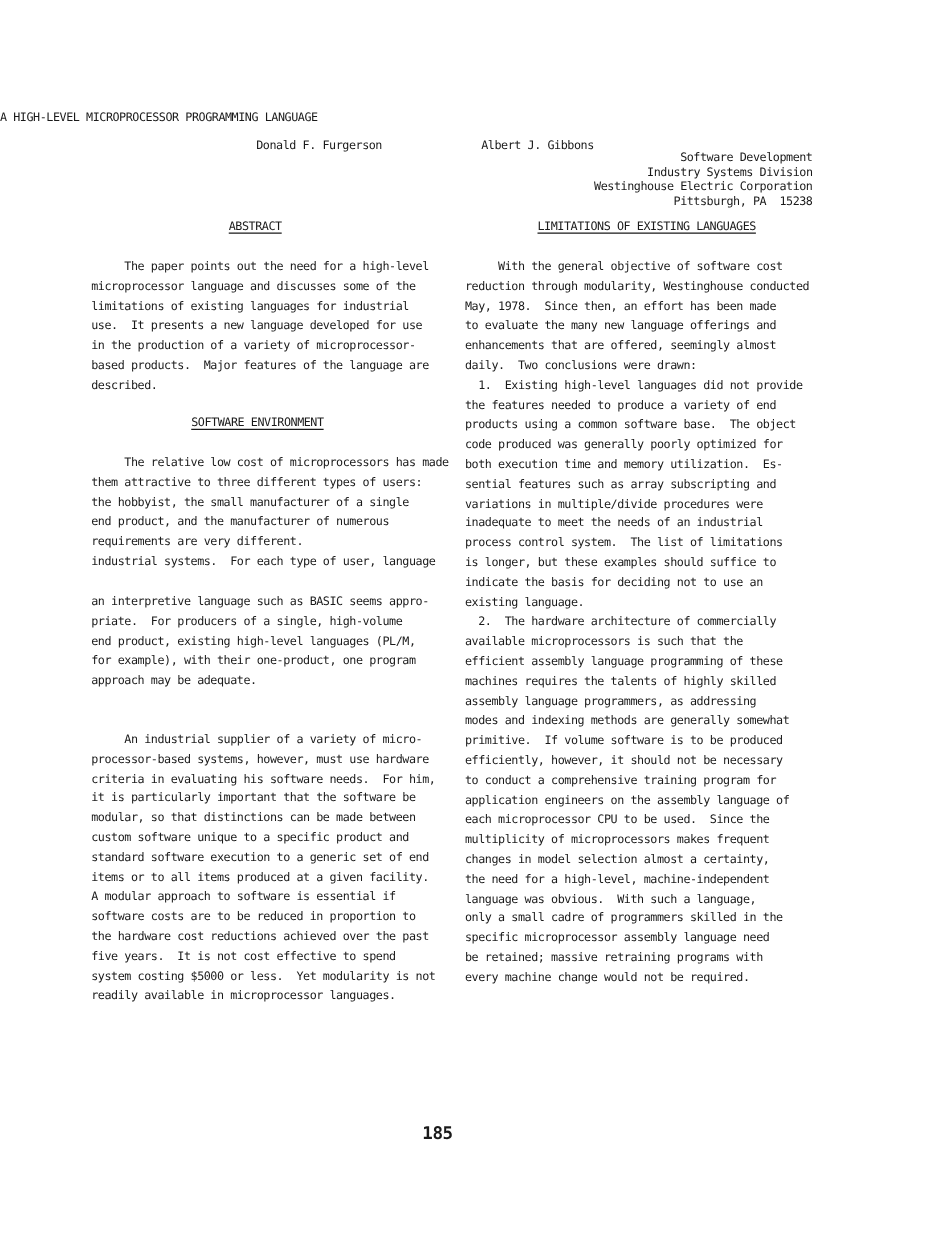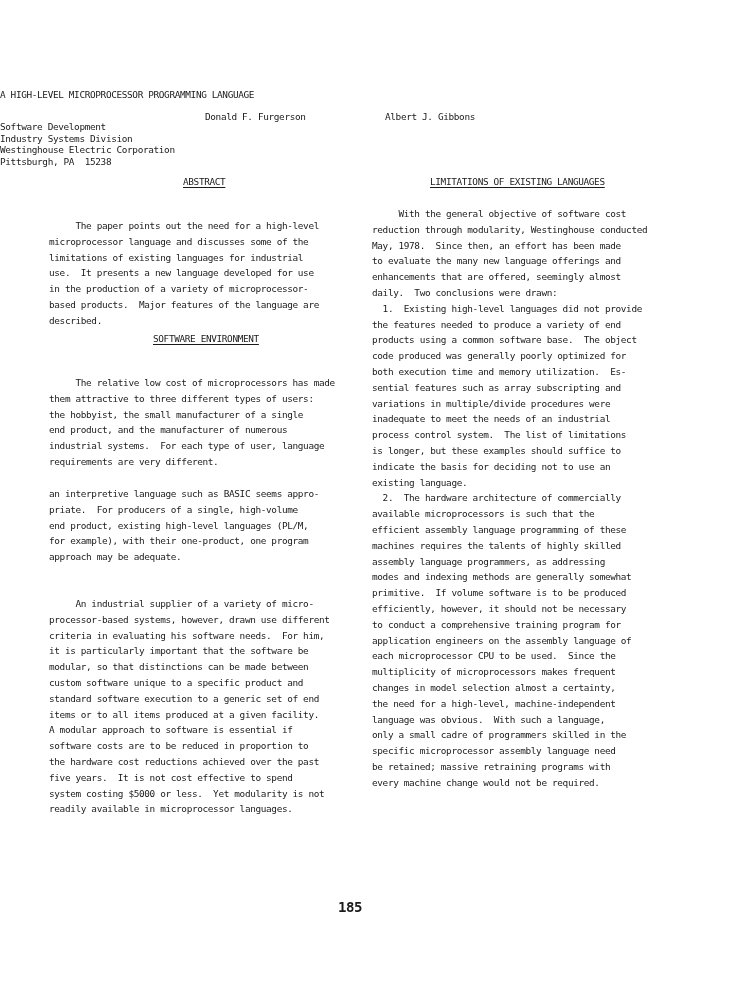--- a/index.html
+++ b/index.html
@@ -4,25 +4,25 @@
 <style>
   html, body { margin: 0; padding: 0; background: #ffffff; }
   body { width: 755px; height: 1000px; position: relative; overflow: hidden;
          font-family: "DejaVu Sans Mono", "Liberation Mono", monospace;
          color: #1a1a1a; font-size: 9.4px; letter-spacing: -0.35px; }
   .abs { position: absolute; white-space: pre; }
   .center { text-align: left; }
   .title { left: 0; width: 690px; top: 89px; }
   .authors-l { left: 205px; top: 111px; }
   .authors-r { left: 385px; top: 111px; }
-  .affil { left: 0; width: 650px; text-align: left; line-height: 11.8px; }
+  .affil { left: 0; width: 650px; text-align: right; line-height: 11.8px; }
   .heading { text-decoration: underline; text-underline-offset: 2px; }
   .col { position: absolute; line-height: 15.8px; }
   .col .line { display: block; height: 15.8px; white-space: pre; }
-  .col-left { left: 49px; width: 285px; margin-top: 12px; }
+  .col-left { left: 73px; width: 285px; }
   .col-right { left: 372px; width: 290px; }
   .page-num { left: 0; width: 700px; text-align: center; top: 899px; font-weight: bold; font-size: 14px; }
 </style>
 </head>
 <body>
 
 <div class="abs center title">A HIGH-LEVEL MICROPROCESSOR PROGRAMMING LANGUAGE</div>
 <div class="abs authors-l">Donald F. Furgerson</div>
 <div class="abs authors-r">Albert J. Gibbons</div>
 <div class="abs affil" style="top:121px">Software Development</div>
@@ -42,35 +42,35 @@
   <span class="line">in the production of a variety of microprocessor-</span>
   <span class="line">based products.  Major features of the language are</span>
   <span class="line">described.</span>
 </div>
 
 <div class="col col-left" style="top:363px">
   <span class="line">     The relative low cost of microprocessors has made</span>
   <span class="line">them attractive to three different types of users:</span>
   <span class="line">the hobbyist, the small manufacturer of a single</span>
   <span class="line">end product, and the manufacturer of numerous</span>
+  <span class="line">requirements are very different.</span>
   <span class="line">industrial systems.  For each type of user, language</span>
-  <span class="line">requirements are very different.</span>
 </div>
 
 <div class="col col-left" style="top:474px">
   <span class="line">an interpretive language such as BASIC seems appro-</span>
   <span class="line">priate.  For producers of a single, high-volume</span>
   <span class="line">end product, existing high-level languages (PL/M,</span>
   <span class="line">for example), with their one-product, one program</span>
   <span class="line">approach may be adequate.</span>
 </div>
 
 <div class="col col-left" style="top:584px">
   <span class="line">     An industrial supplier of a variety of micro-</span>
-  <span class="line">processor-based systems, however, drawn use different</span>
+  <span class="line">processor-based systems, however, must use hardware</span>
   <span class="line">criteria in evaluating his software needs.  For him,</span>
   <span class="line">it is particularly important that the software be</span>
   <span class="line">modular, so that distinctions can be made between</span>
   <span class="line">custom software unique to a specific product and</span>
   <span class="line">standard software execution to a generic set of end</span>
   <span class="line">items or to all items produced at a given facility.</span>
   <span class="line">A modular approach to software is essential if</span>
   <span class="line">software costs are to be reduced in proportion to</span>
   <span class="line">the hardware cost reductions achieved over the past</span>
   <span class="line">five years.  It is not cost effective to spend</span>

